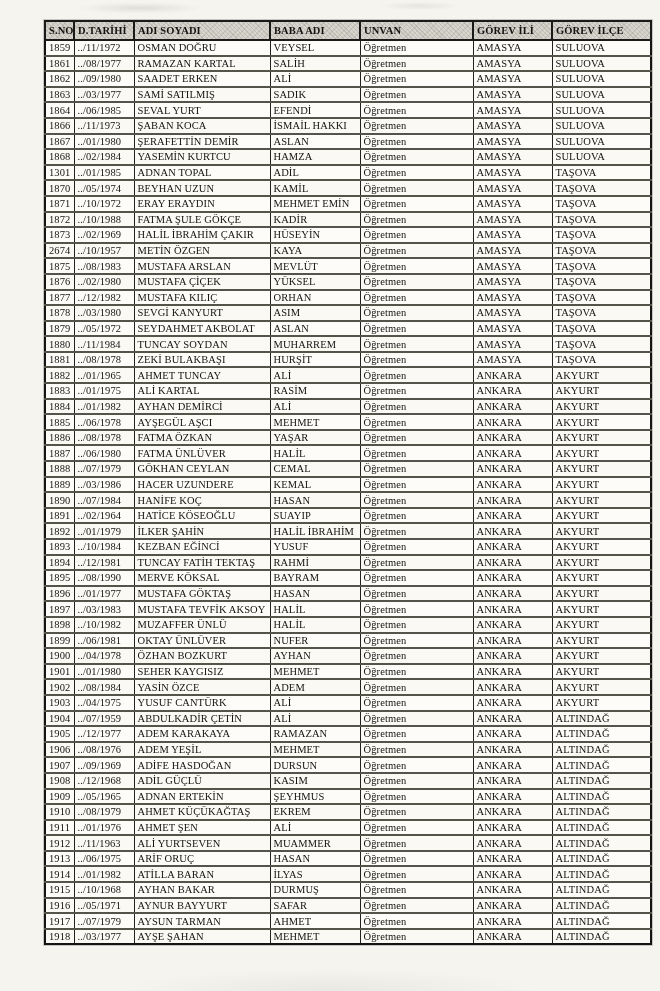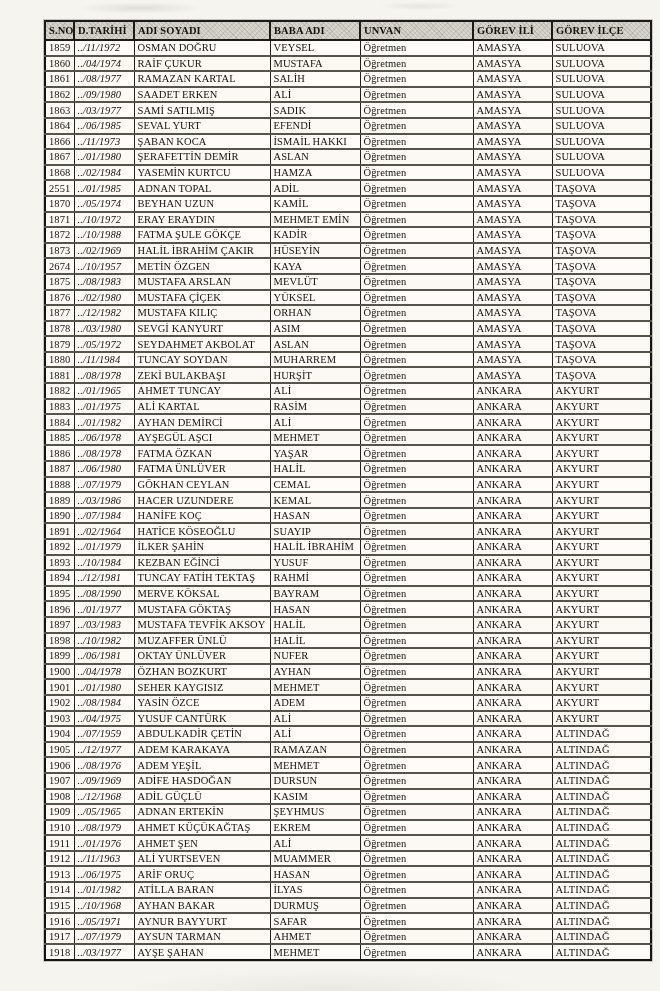--- a/index.html
+++ b/index.html
@@ -63,21 +63,21 @@
     border-top: 2px solid #56534b;
     font-size: 10.5px;
     padding: 0 1px 0 3px;
     height: 13.6px;
     line-height: 13px;
     letter-spacing: .1px;
   }
   tbody tr:nth-child(even) td { background: #faf9f4; }
   tbody tr:nth-child(odd) td { background: #fdfcf9; }
   td.c0 { padding-left: 0; margin-top: 24px; }
-  td.c1 { letter-spacing: 0; font-style: italic; }
+  td.c1 { letter-spacing: 0; }
 </style>
 </head>
 <body>
 
 <div class="page">
   <table class="roster">
     <colgroup id="roster-cols">
         <col style="width: 29px;">
         <col style="width: 60px;">
         <col style="width: 136px;">
@@ -101,29 +101,20 @@
         <tr>
           <td class="c0">1859</td>
           <td class="c1">../11/1972</td>
           <td class="c2">OSMAN DOĞRU</td>
           <td class="c3">VEYSEL</td>
           <td class="c4">Öğretmen</td>
           <td class="c5">AMASYA</td>
           <td class="c6">SULUOVA</td>
         </tr>
         <tr>
-          <td class="c0">1860</td>
-          <td class="c1">../04/1974</td>
-          <td class="c2">RAİF ÇUKUR</td>
-          <td class="c3">MUSTAFA</td>
-          <td class="c4">Öğretmen</td>
-          <td class="c5">AMASYA</td>
-          <td class="c6">SULUOVA</td>
-        </tr>
-        <tr>
           <td class="c0">1861</td>
           <td class="c1">../08/1977</td>
           <td class="c2">RAMAZAN KARTAL</td>
           <td class="c3">SALİH</td>
           <td class="c4">Öğretmen</td>
           <td class="c5">AMASYA</td>
           <td class="c6">SULUOVA</td>
         </tr>
         <tr>
           <td class="c0">1862</td>
@@ -173,21 +164,21 @@
         <tr>
           <td class="c0">1868</td>
           <td class="c1">../02/1984</td>
           <td class="c2">YASEMİN KURTCU</td>
           <td class="c3">HAMZA</td>
           <td class="c4">Öğretmen</td>
           <td class="c5">AMASYA</td>
           <td class="c6">SULUOVA</td>
         </tr>
         <tr>
-          <td class="c0">2551</td>
+          <td class="c0">1301</td>
           <td class="c1">../01/1985</td>
           <td class="c2">ADNAN TOPAL</td>
           <td class="c3">ADİL</td>
           <td class="c4">Öğretmen</td>
           <td class="c5">AMASYA</td>
           <td class="c6">TAŞOVA</td>
         </tr>
         <tr>
           <td class="c0">1870</td>
           <td class="c1">../05/1974</td>

